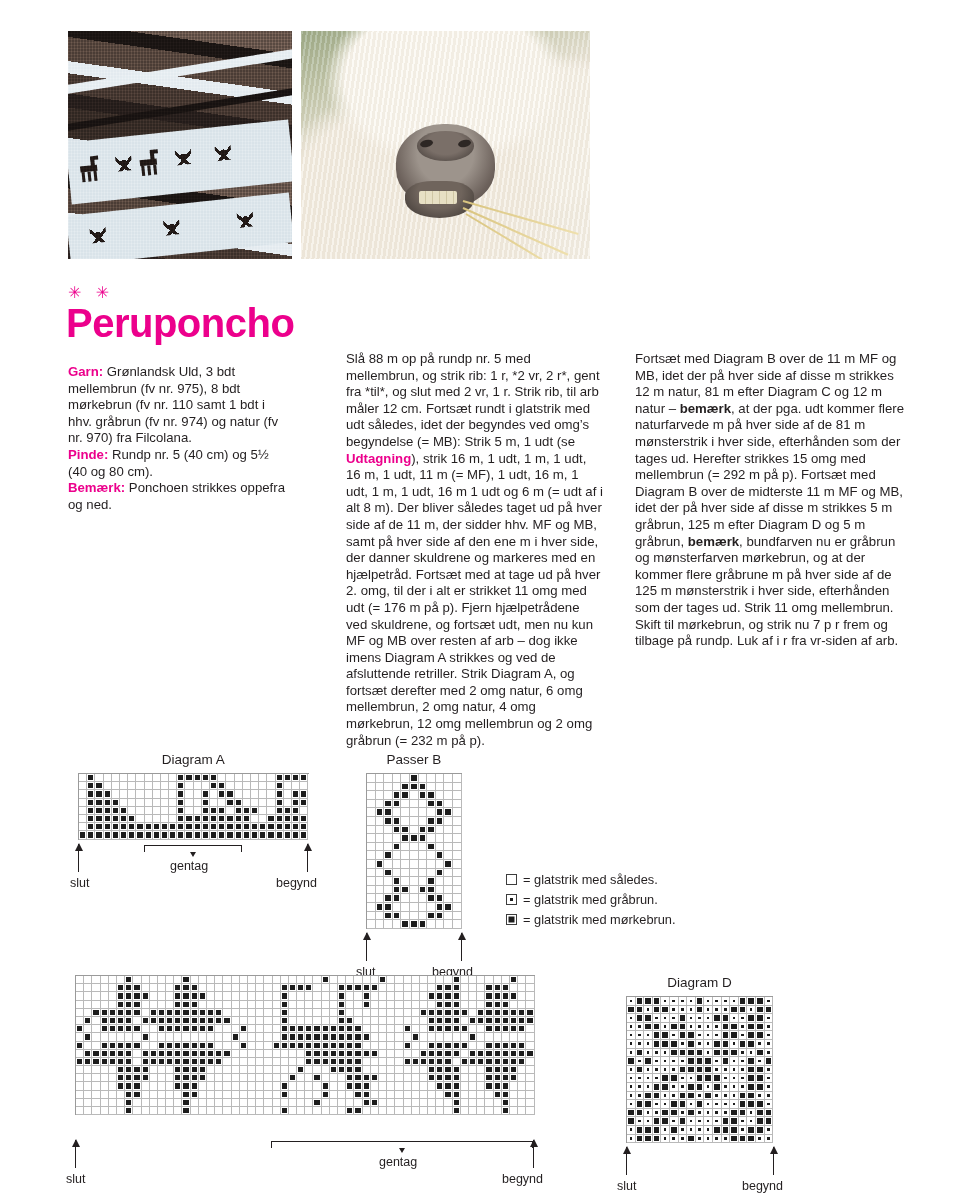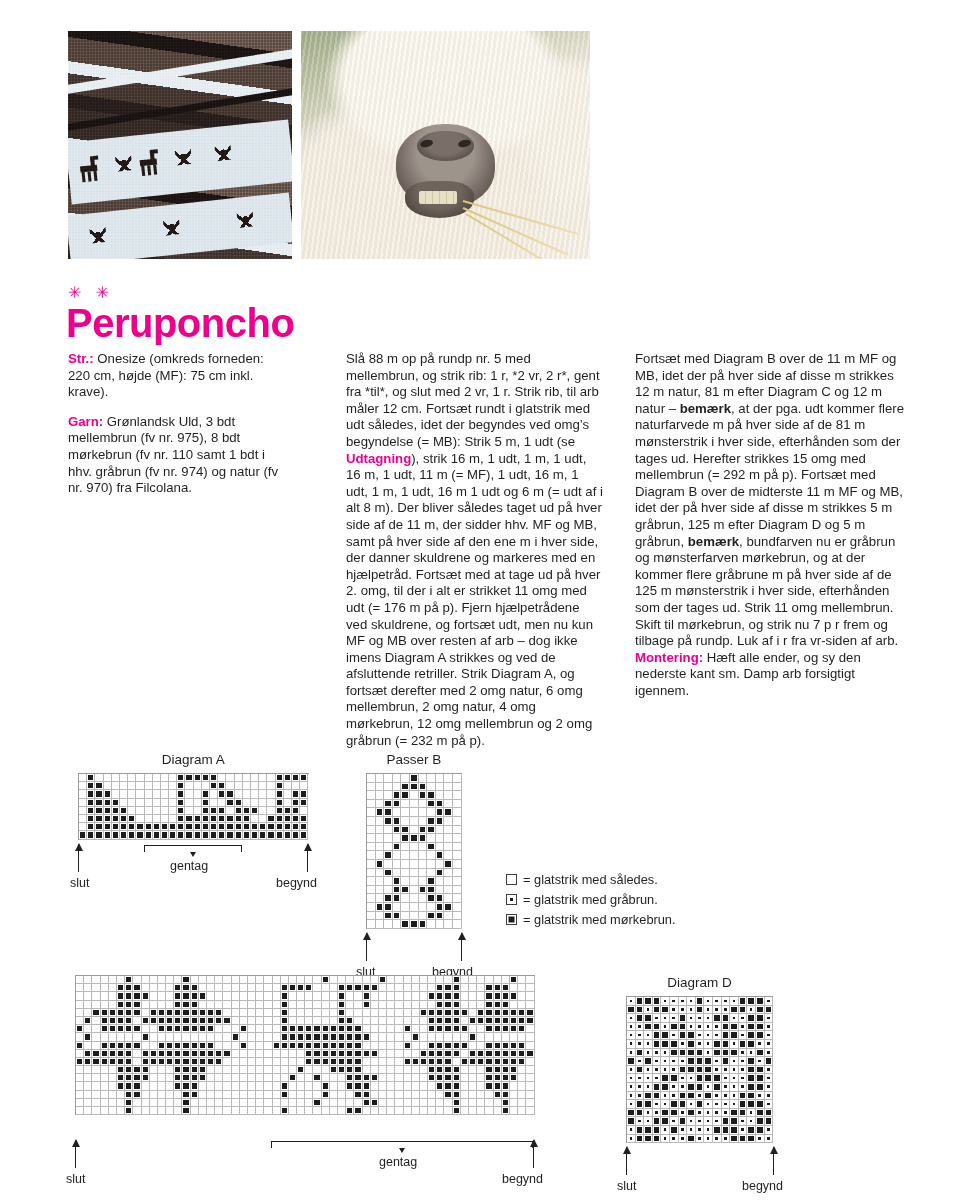--- a/index.html
+++ b/index.html
@@ -287,31 +287,31 @@
     <div class="straw" style="left:57%;top:80%;width:105px;transform:rotate(31deg)"></div>
   </div>
 </div>
 
 <div class="stars">✳ ✳</div>
 <h1 class="title">Peruponcho</h1>
 
 <div class="cols">
 
   <div class="col col1">
-    <p><span class="lbl">Str.:</span><span> Onesize (omkreds forneden: 220 cm, højde (MF): 75 cm inkl. krave).</span></p>
     <p class="gap"><span class="lbl">Garn:</span><span> Grønlandsk Uld, 3 bdt mellembrun (fv nr. 975), 8 bdt mørkebrun (fv nr. 110 samt 1 bdt i hhv. gråbrun (fv nr. 974) og natur (fv nr. 970) fra Filcolana.</span></p>
+    <p><span class="lbl">Pinde:</span><span> Rundp nr. 5 (40 cm) og 5½ (40 og 80 cm).</span></p>
+    <p><span class="lbl">Bemærk:</span><span> Ponchoen strikkes oppefra og ned.</span></p>
   </div>
 
   <div class="col col2">
     <p><span>Slå 88 m op på rundp nr. 5 med mellembrun, og strik rib: 1 r, *2 vr, 2 r*, gent fra *til*, og slut med 2 vr, 1 r. Strik rib, til arb måler 12 cm. Fortsæt rundt i glatstrik med udt således, idet der begyndes ved omg’s begyndelse (= MB): Strik 5 m, 1 udt (se </span><span class="pinkword">Udtagning</span><span>), strik 16 m, 1 udt, 1 m, 1 udt, 16 m, 1 udt, 11 m (= MF), 1 udt, 16 m, 1 udt, 1 m, 1 udt, 16 m 1 udt og 6 m (= udt af i alt 8 m). Der bliver således taget ud på hver side af de 11 m, der sidder hhv. MF og MB, samt på hver side af den ene m i hver side, der danner skuldrene og markeres med en hjælpetråd. Fortsæt med at tage ud på hver 2. omg, til der i alt er strikket 11 omg med udt (= 176 m på p). Fjern hjælpetrådene ved skuldrene, og fortsæt udt, men nu kun MF og MB over resten af arb – dog ikke imens Diagram A strikkes og ved de afsluttende retriller. Strik Diagram A, og fortsæt derefter med 2 omg natur, 6 omg mellembrun, 2 omg natur, 4 omg mørkebrun, 12 omg mellembrun og 2 omg gråbrun (= 232 m på p).</span></p>
   </div>
 
   <div class="col col3">
     <p><span>Fortsæt med Diagram B over de 11 m MF og MB, idet der på hver side af disse m strikkes 12 m natur, 81 m efter Diagram C og 12 m natur – </span><span class="bold">bemærk</span><span>, at der pga. udt kommer flere naturfarvede m på hver side af de 81 m mønsterstrik i hver side, efterhånden som der tages ud. Herefter strikkes 15 omg med mellembrun (= 292 m på p). Fortsæt med Diagram B over de midterste 11 m MF og MB, idet der på hver side af disse m strikkes 5 m gråbrun, 125 m efter Diagram D og 5 m gråbrun, </span><span class="bold">bemærk</span><span>, bundfarven nu er gråbrun og mønsterfarven mørkebrun, og at der kommer flere gråbrune m på hver side af de 125 m mønsterstrik i hver side, efterhånden som der tages ud. Strik 11 omg mellembrun. Skift til mørkebrun, og strik nu 7 p r frem og tilbage på rundp. Luk af i r fra vr-siden af arb.</span></p>
-    <p><span class="lbl">Montering:</span><span> Hæft alle ender, og sy den nederste kant sm. Damp arb forsigtigt igennem.</span></p>
   </div>
 </div>
 
 <div class="diagram" id="diagA" style="left:78px; top:752px;">
   <div class="diagram-title">Diagram A</div>
   <div class="grid" id="gridA" style="grid-template-columns: repeat(28, 8.2px); width: 230.6px;">
       <div class="cell" style="height: 8.2px;"></div>
       <div class="cell dark" style="height: 8.2px;"></div>
       <div class="cell" style="height: 8.2px;"></div>
       <div class="cell" style="height: 8.2px;"></div>

